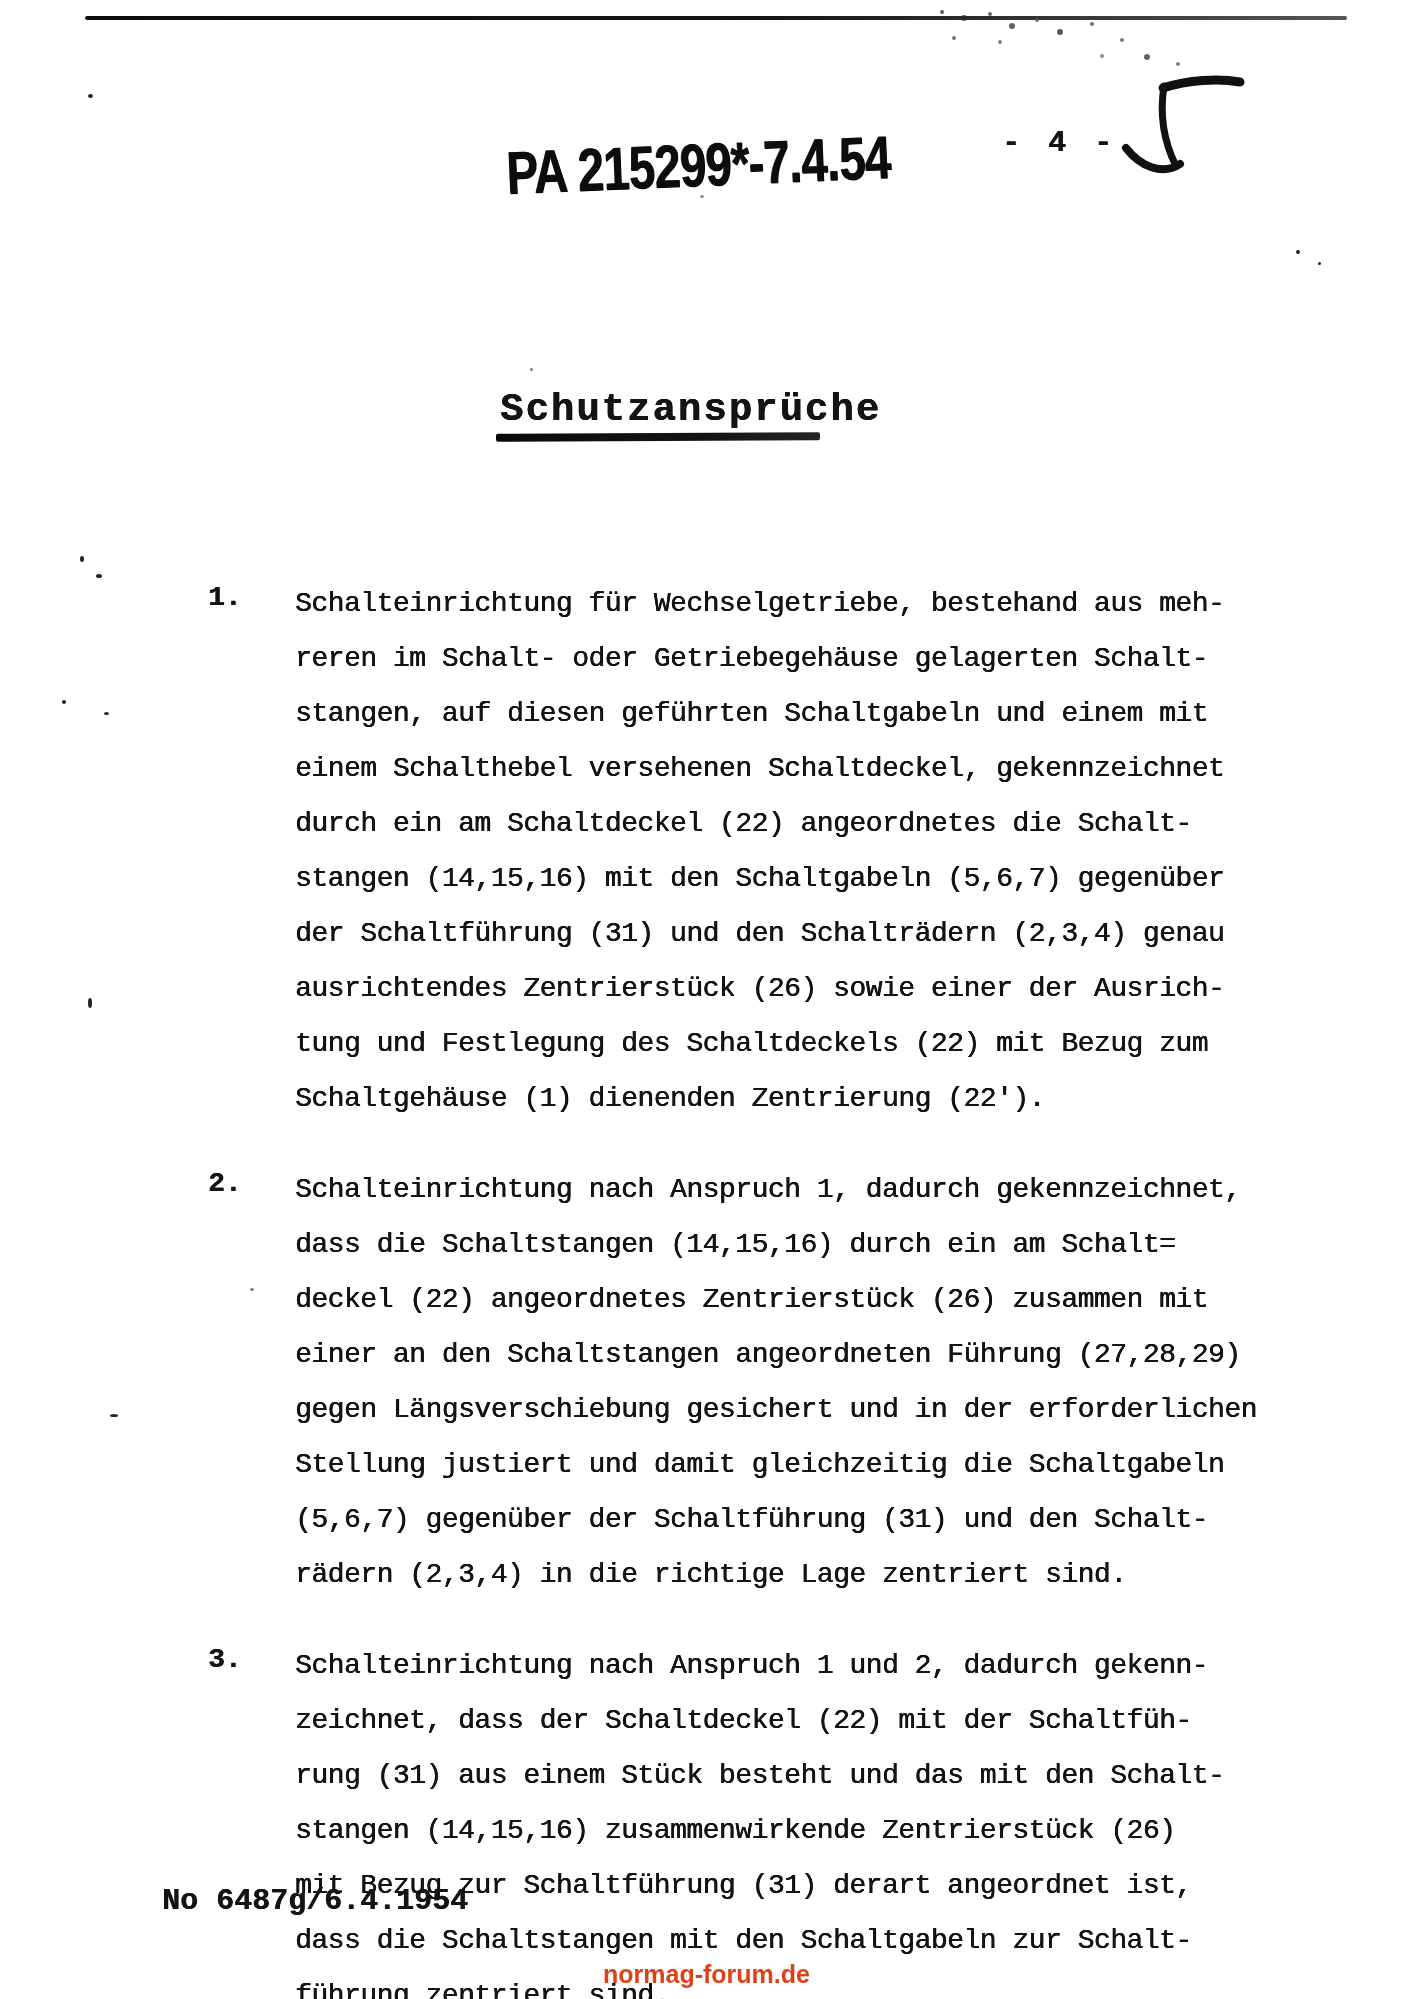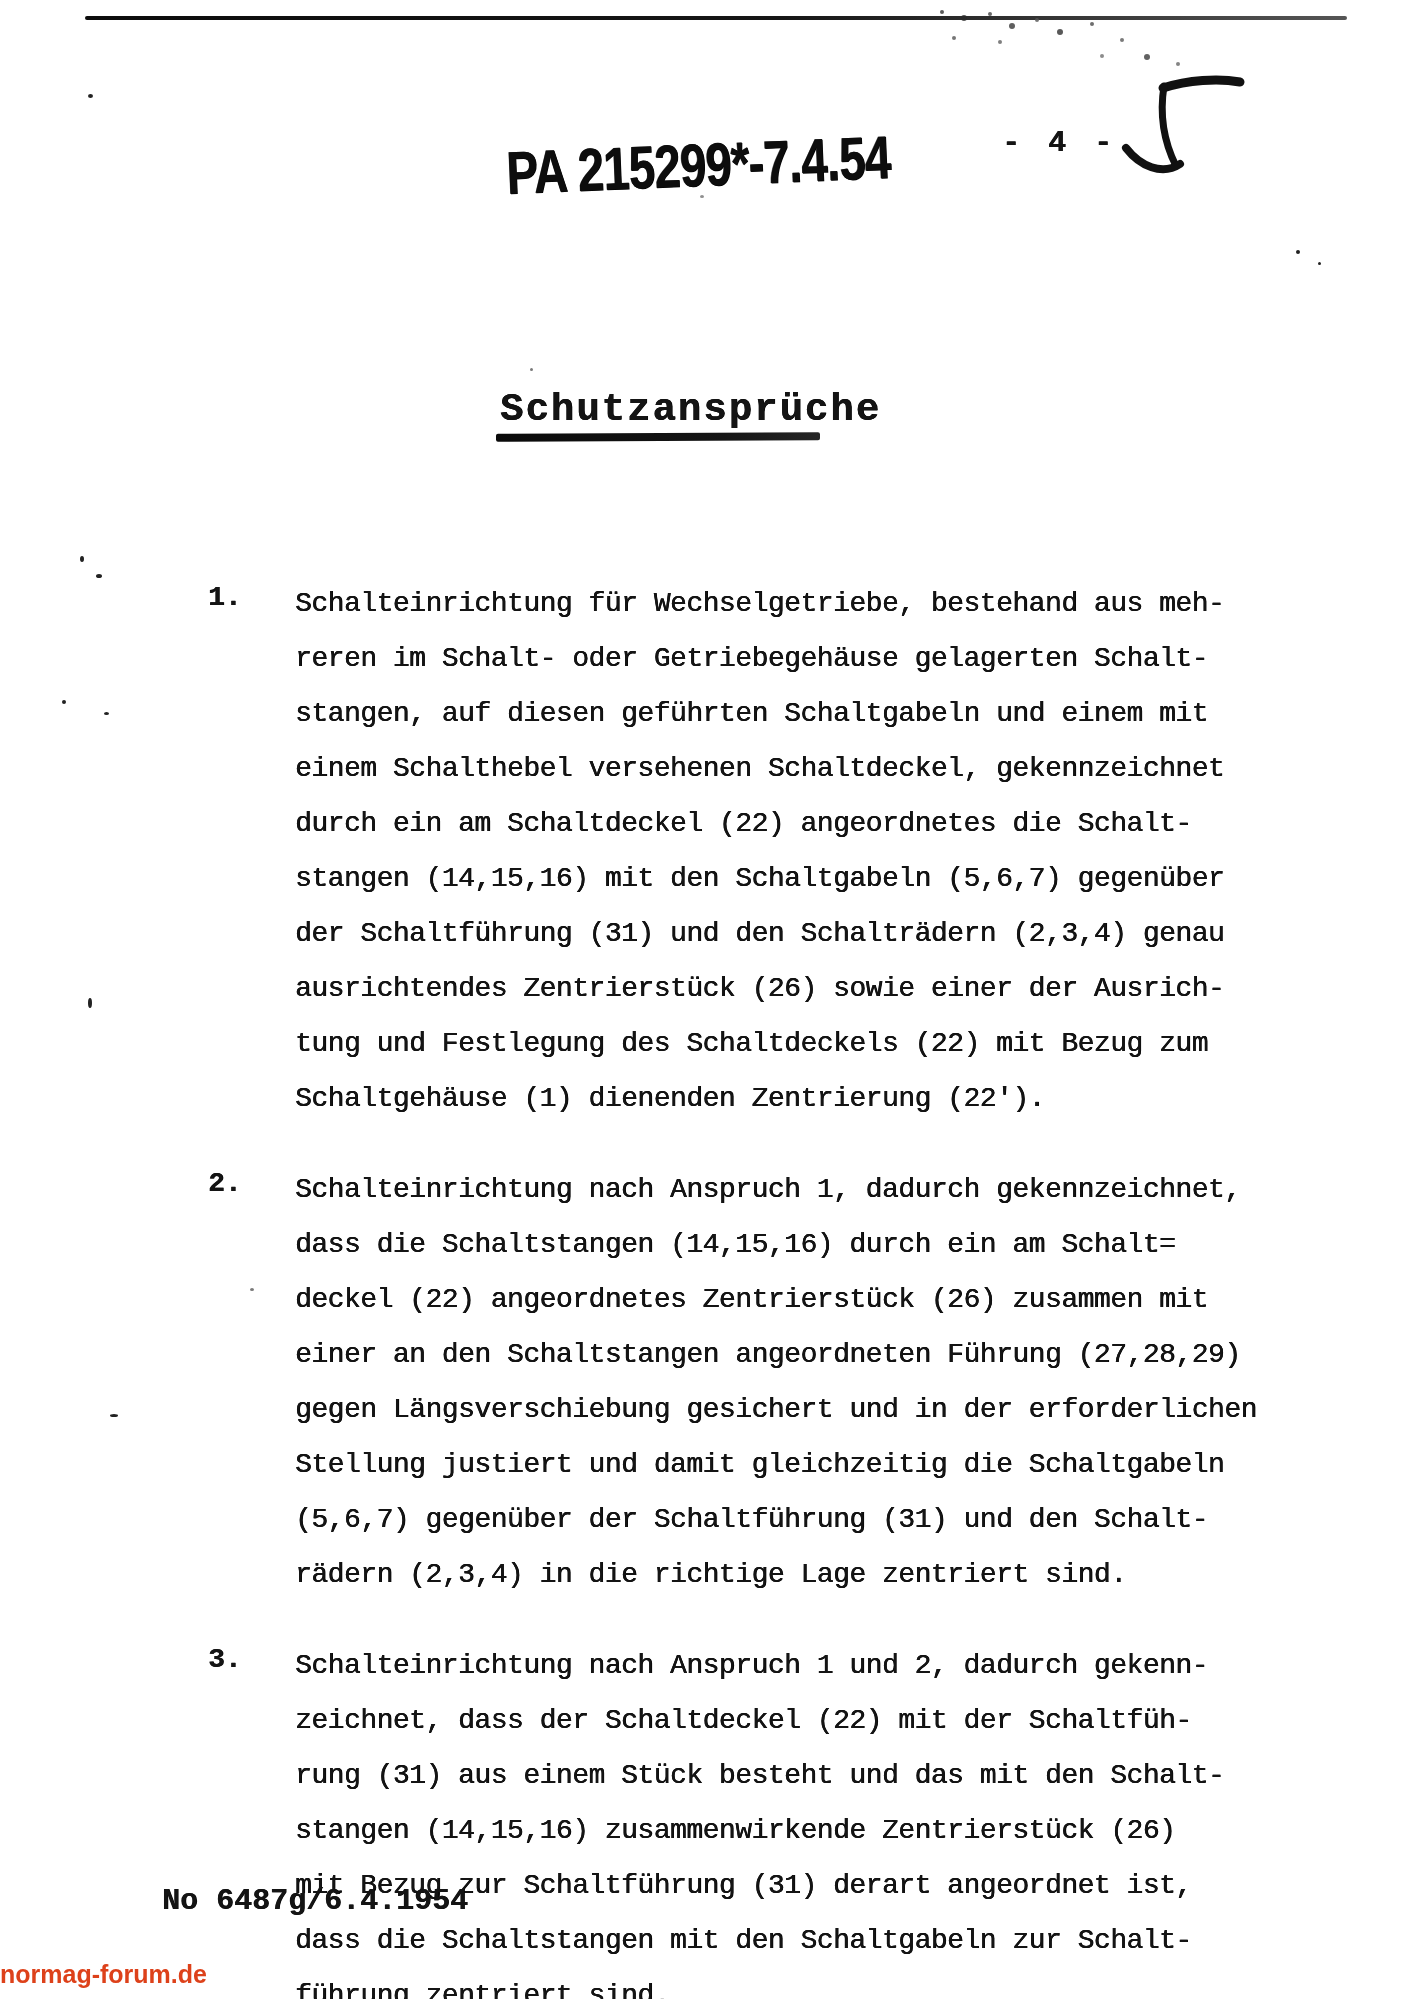--- a/index.html
+++ b/index.html
@@ -71,21 +71,21 @@
     text-shadow:0.4px 0.3px 0 #000, 0 0 0.5px rgba(0,0,0,.65);
   }
   .footer-ref{
     position:absolute;left:162px;top:1884px;
     font-size:30px;font-weight:bold;letter-spacing:0;
     text-shadow:0.4px 0.3px 0 #000;
     white-space:nowrap;
   }
   .watermark{
     position:absolute;left:0;top:1960px;width:1413px;
-    text-align:left;
+    text-align:center;
     font-family:"Liberation Sans","DejaVu Sans",sans-serif;
     font-size:25px;font-weight:bold;
     white-space:nowrap;
   }
   
   .speck{position:absolute;background:#222;border-radius:50%;}
   .noise-cluster-tr{
     position:absolute;left:940px;top:10px;width:4px;height:4px;background:#333;border-radius:50%;
     box-shadow:22px 6px 0 1px #2a2a2a, 48px 2px 0 0 #444, 70px 14px 0 1px #383838,
                95px 8px 0 0 #555, 118px 20px 0 1px #303030, 150px 12px 0 0 #4a4a4a,

